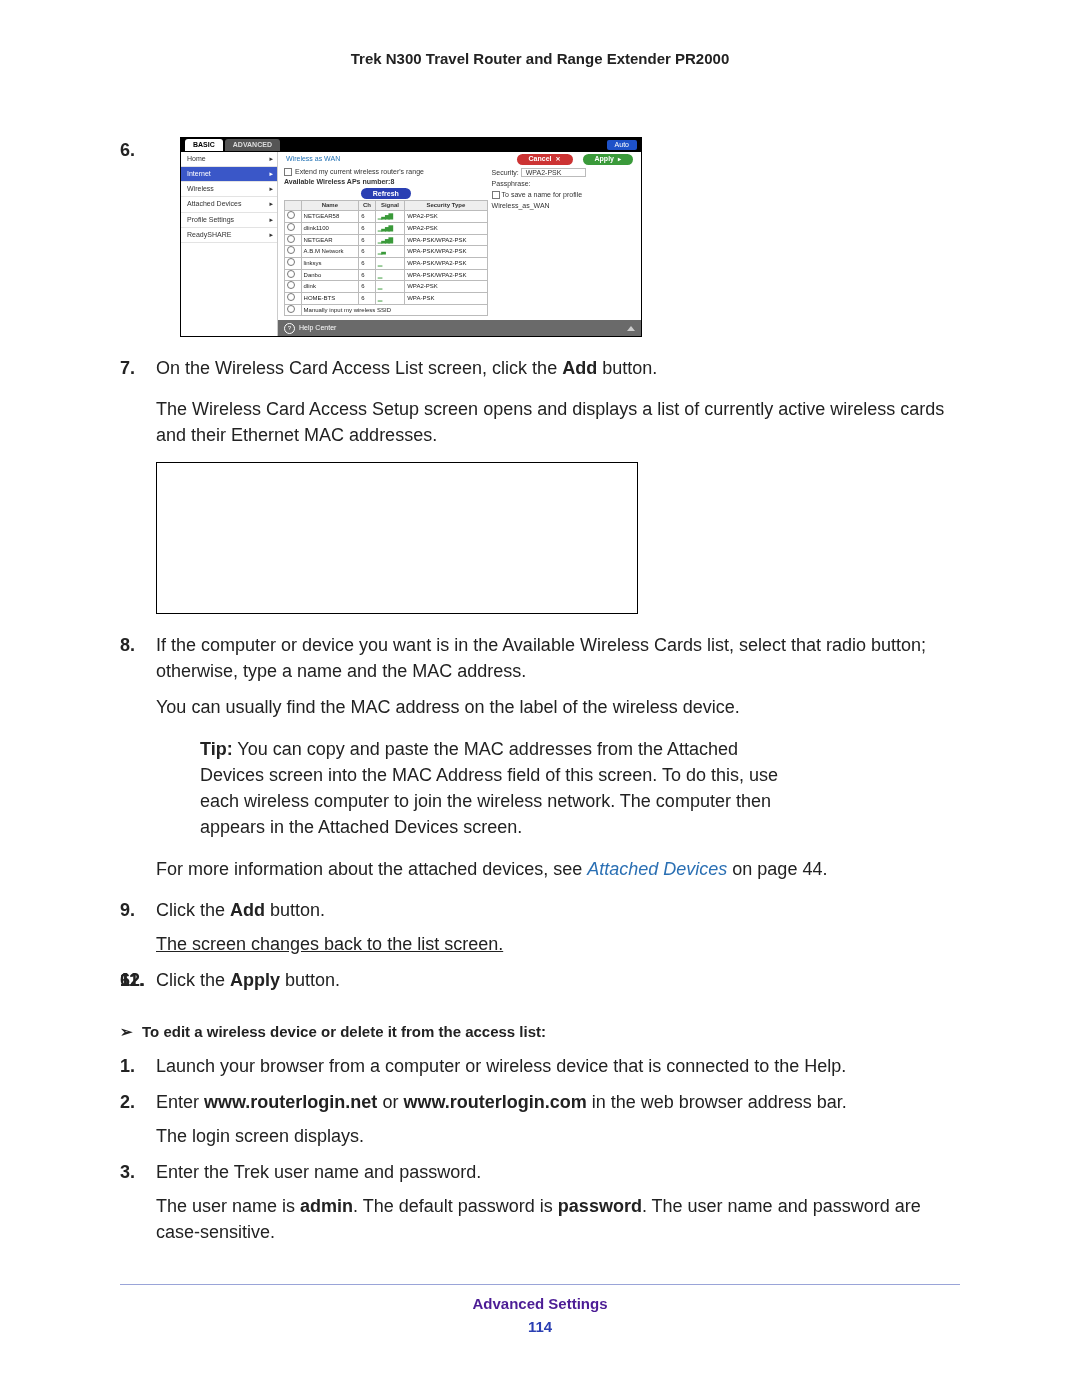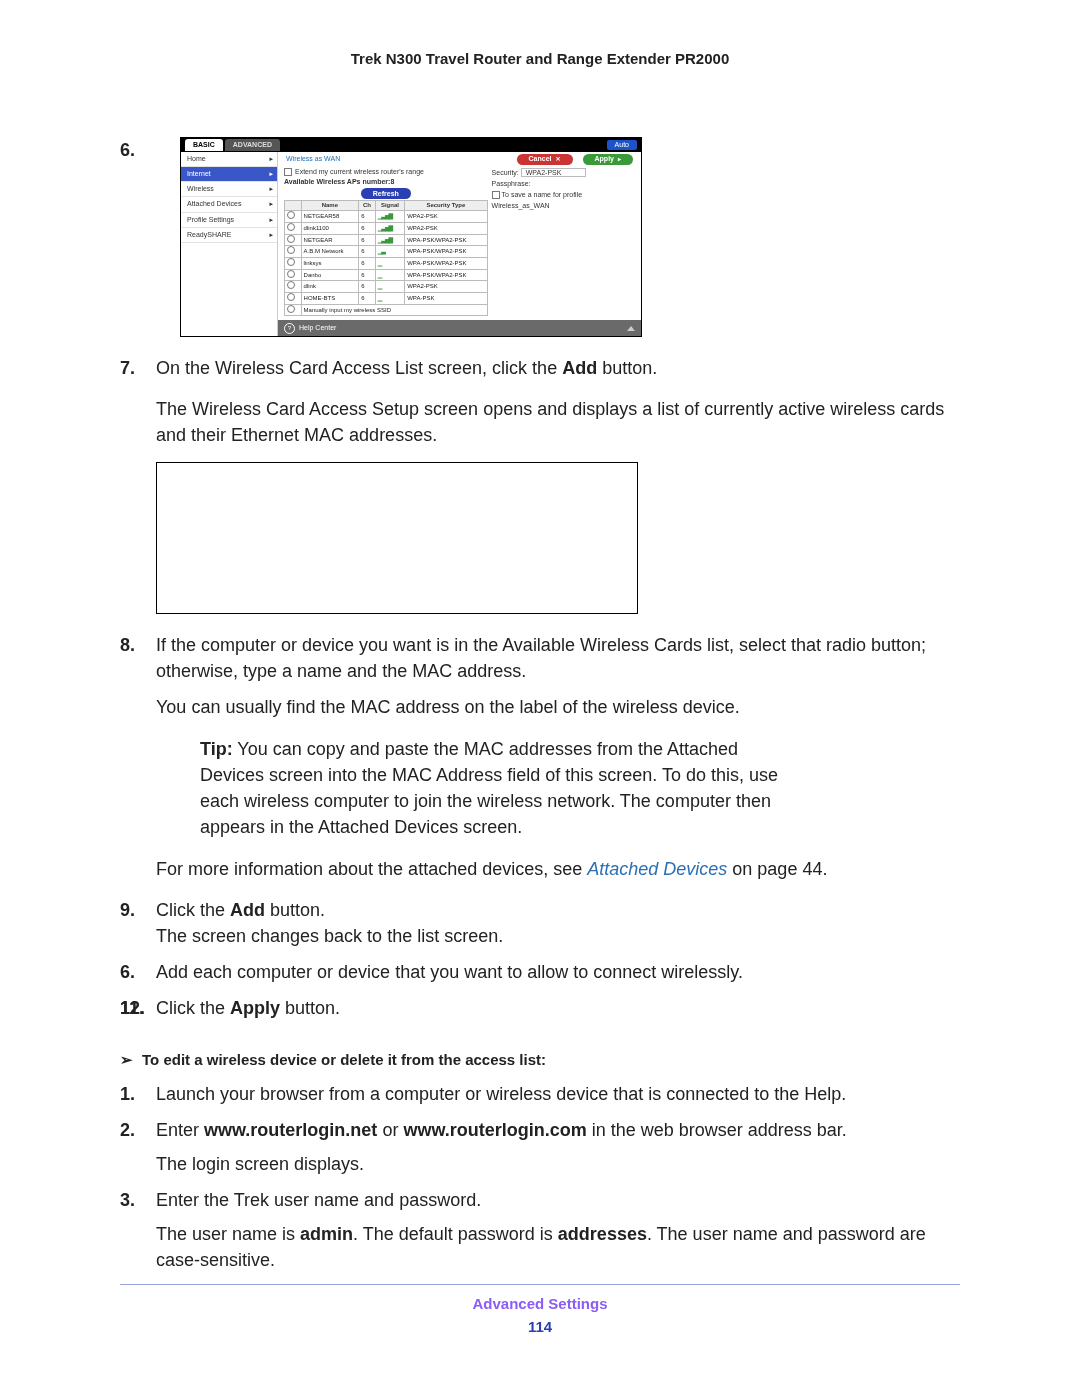--- a/index.html
+++ b/index.html
@@ -75,21 +75,21 @@
     position: absolute;
     left: 120px; right: 120px;
     bottom: 42px;
     text-align: center;
   }
   .footer .rule {
     border-top: 1px solid #9aa4d8;
     margin-bottom: 10px;
   }
   .footer .label {
-    color: #8b5cf6;
+    color: #4c1d95;
     font-weight: 700;
     font-size: 15px;
   }
   .footer .page-num {
     color: #2a3fb3;
     font-weight: 700;
     font-size: 15px;
     margin-top: 6px;
   }
 
@@ -366,25 +366,24 @@
     </div>
 
     <div class="indent-note">
       <span>For more information about the attached devices, see </span><span class="italic-link">Attached Devices</span><span> on page 44.</span>
     </div>
 
     <ol class="steps">
       <li>
         <span class="num">9.</span>
         <span><span>Click the </span><span class="bold">Add</span><span> button.</span></span>
-        <div style="">The screen changes back to the list screen.</div>
+        <div style="margin-top:8px;text-decoration:underline;">The screen changes back to the list screen.</div>
       </li>
       <li>
         <span class="num">6.</span>
-        <span>Add each computer or device that you want to allow to connect wirelessly.</span>
       </li>
       <li>
         <span class="num">11.</span>
       </li>
       <li>
         <span class="num">12.</span>
         <span><span>Click the </span><span class="bold">Apply</span><span> button.</span></span>
       </li>
     </ol>
 
@@ -399,21 +398,21 @@
       </li>
       <li>
         <span class="num">2.</span>
         <span><span>Enter </span><span class="bold">www.routerlogin.net</span><span> or </span><span class="bold">www.routerlogin.com</span><span> in the web browser address bar.</span></span>
         <div style="margin-top:8px;">The login screen displays.</div>
       </li>
       <li>
         <span class="num">3.</span>
         <span>Enter the Trek user name and password.</span>
         <div style="margin-top:8px;">
-          <span>The user name is </span><span class="bold">admin</span><span>. The default password is </span><span class="bold">addresses</span><span>. The user name and password are case-sensitive.</span>
+          <span>The user name is </span><span class="bold">admin</span><span>. The default password is </span><span class="bold">password</span><span>. The user name and password are case-sensitive.</span>
         </div>
       </li>
     </ol>
 
   </div>
 
   <div class="footer">
     <div class="rule"></div>
     <div class="label">Advanced Settings</div>
     <div class="page-num">114</div>

